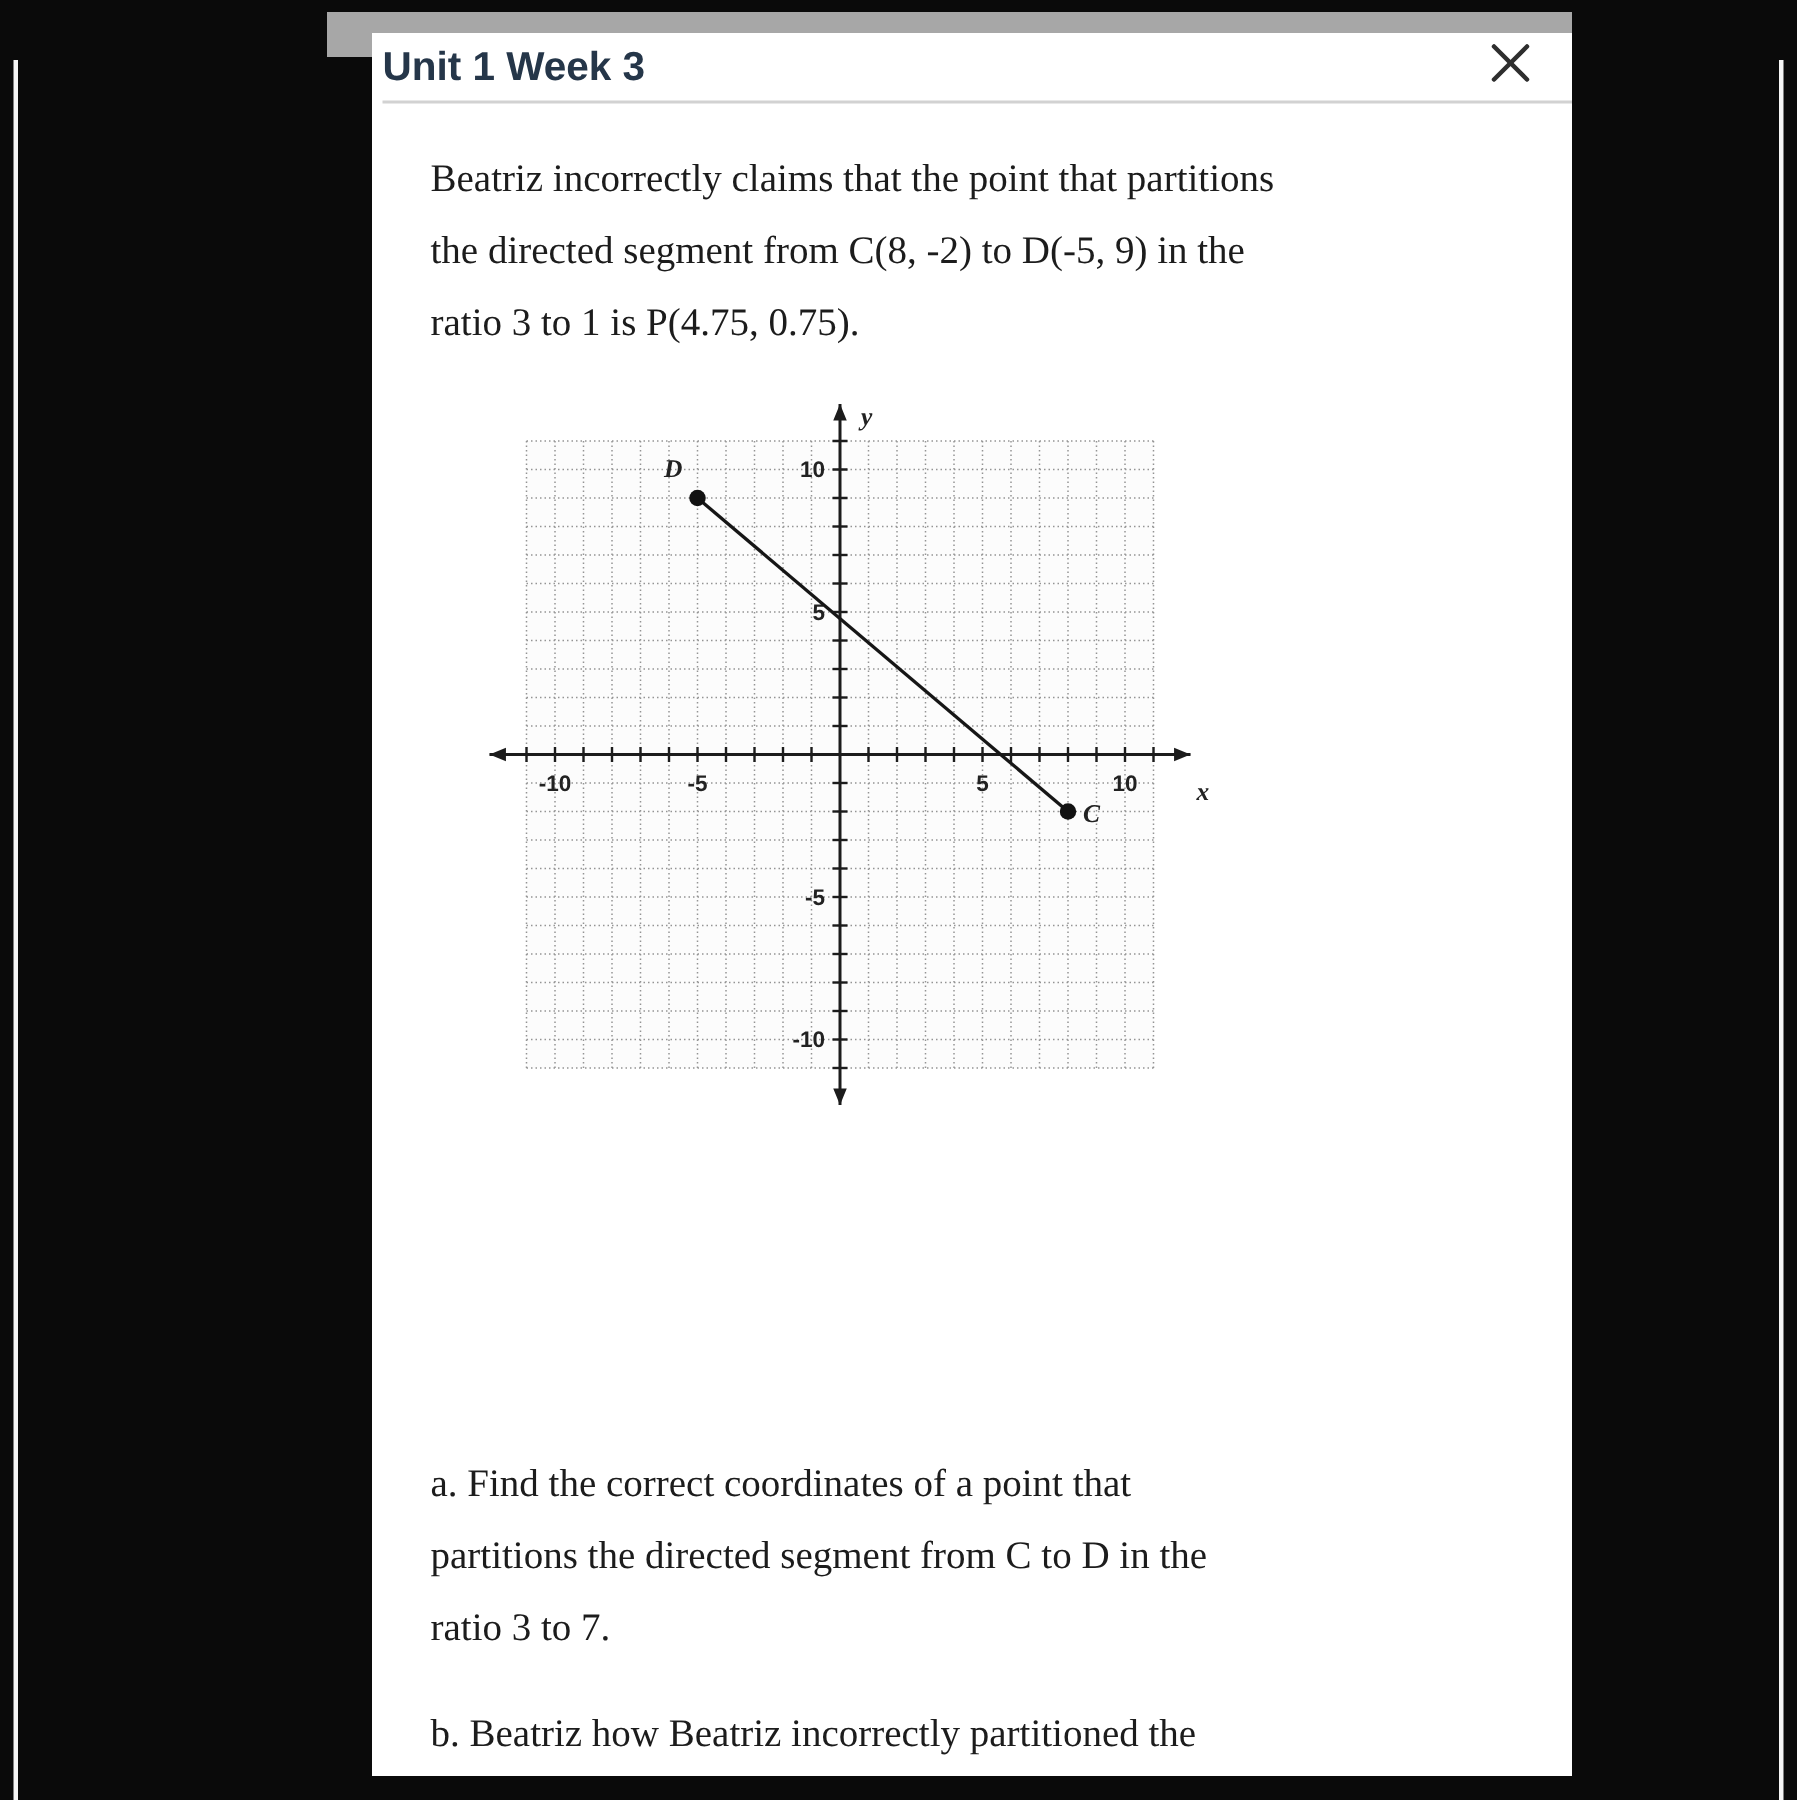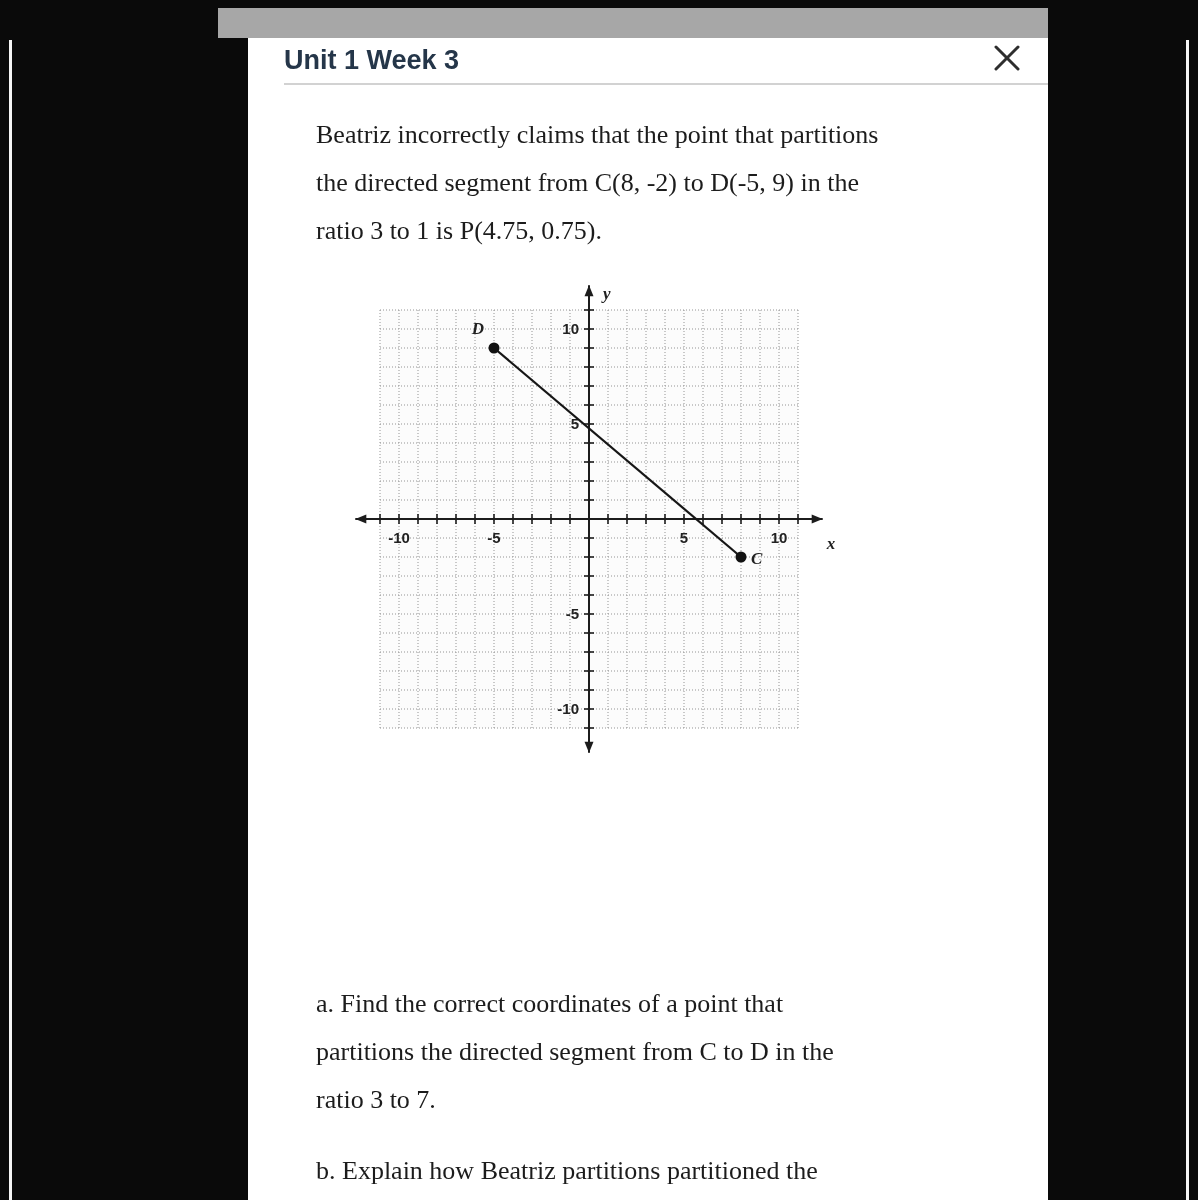--- a/index.html
+++ b/index.html
@@ -19,25 +19,24 @@
   .edge-line.left  { left:9px; }
   .edge-line.right { right:9px; }
 
   .top-bar {
     position:absolute; left:218px; top:8px;
     width:830px; height:30px;
     background:#a7a7a7;
   }
 
   .modal {
-    position:absolute; left:248px; top:38px;
+    position:absolute; left:248px; top:22px;
     width:800px; height:1162px;
     background:#ffffff;
     overflow:hidden;
-    padding-left:29px;
   }
 
   .modal-header {
     position:relative;
     margin-left:7px;
     padding:5px 0 6px 0;
     border-bottom:2px solid #d2d2d2;
   }
   .modal-title {
     font-size:27px;
@@ -222,17 +221,17 @@
             <text x="145" y="73" class="pt-label" text-anchor="end">D</text>
             <circle cx="402" cy="296" r="5.5" class="pt"></circle>
             <text x="412" y="303" class="pt-label" text-anchor="start">C</text>
           </svg>
       </div>
 
       <p class="problem-text question-a">a. Find the correct coordinates of a point that
 partitions the directed segment from C to D in the
 ratio 3 to 7.</p>
 
-      <p class="problem-text question-b">b. Explain how Beatriz partitions partitioned the</p>
+      <p class="problem-text question-b">b. Beatriz how Beatriz incorrectly partitioned the</p>
 
     </div>
   </div>
 </div>
 
 </body></html>

